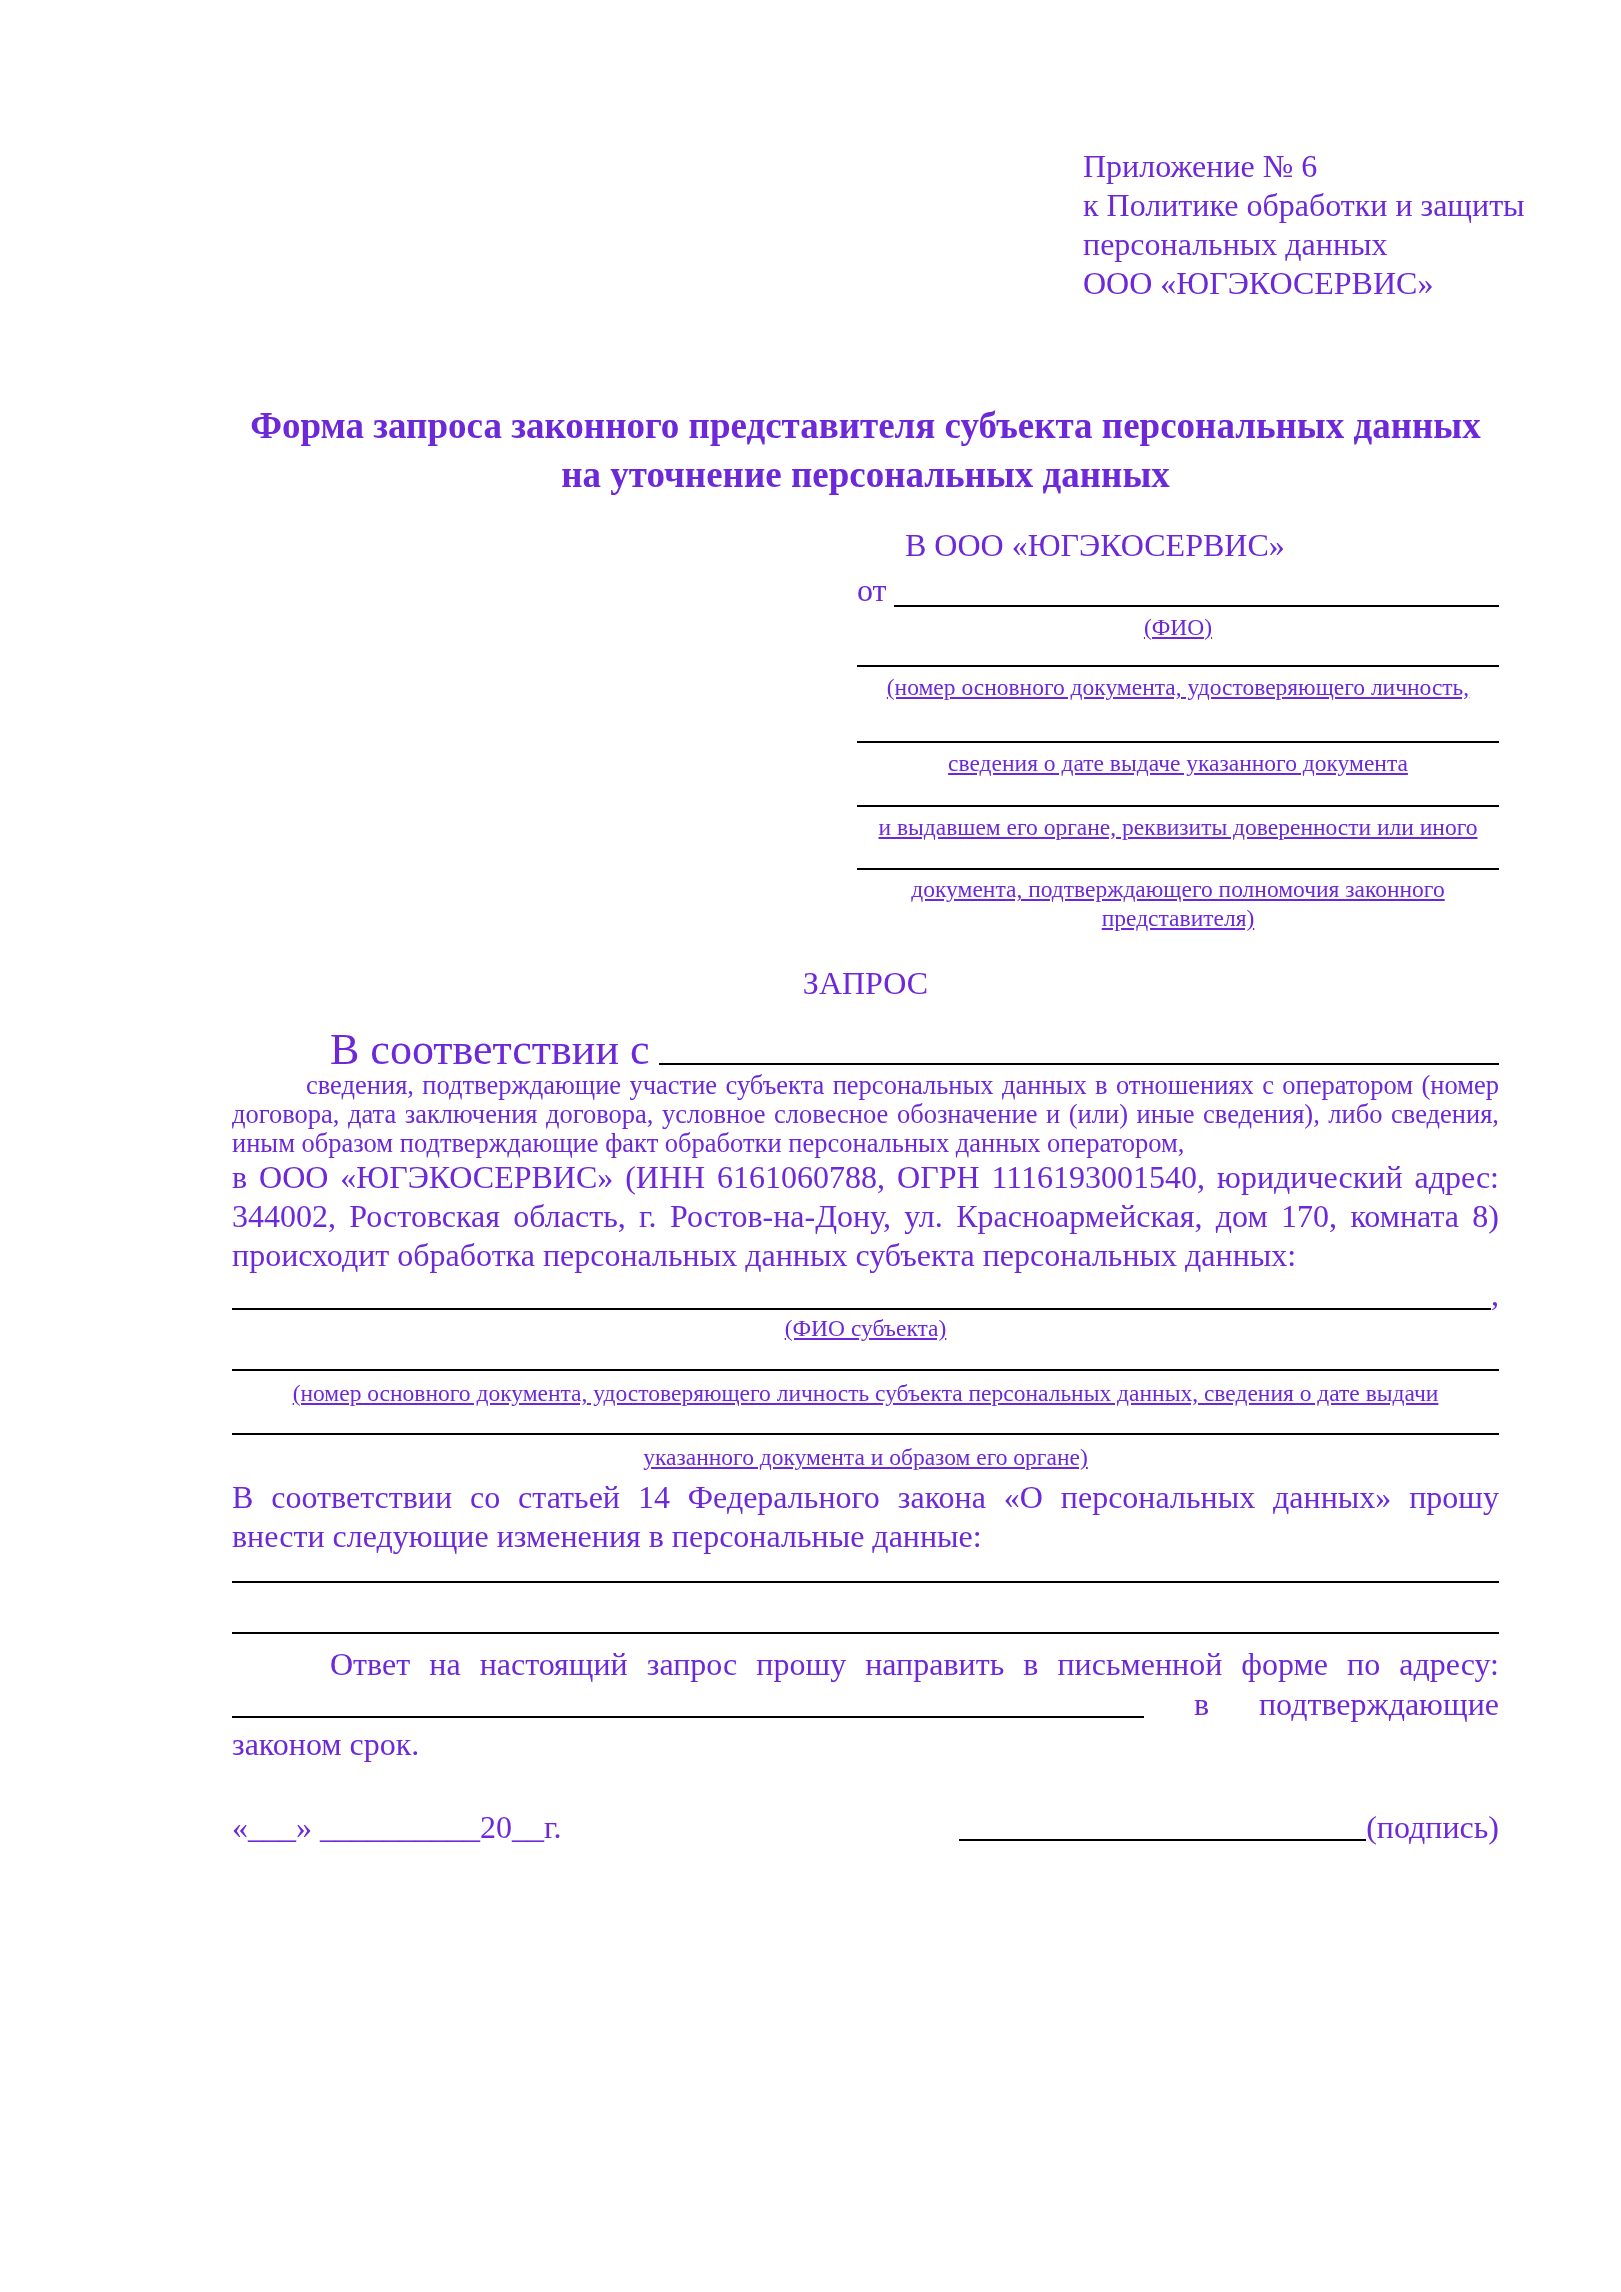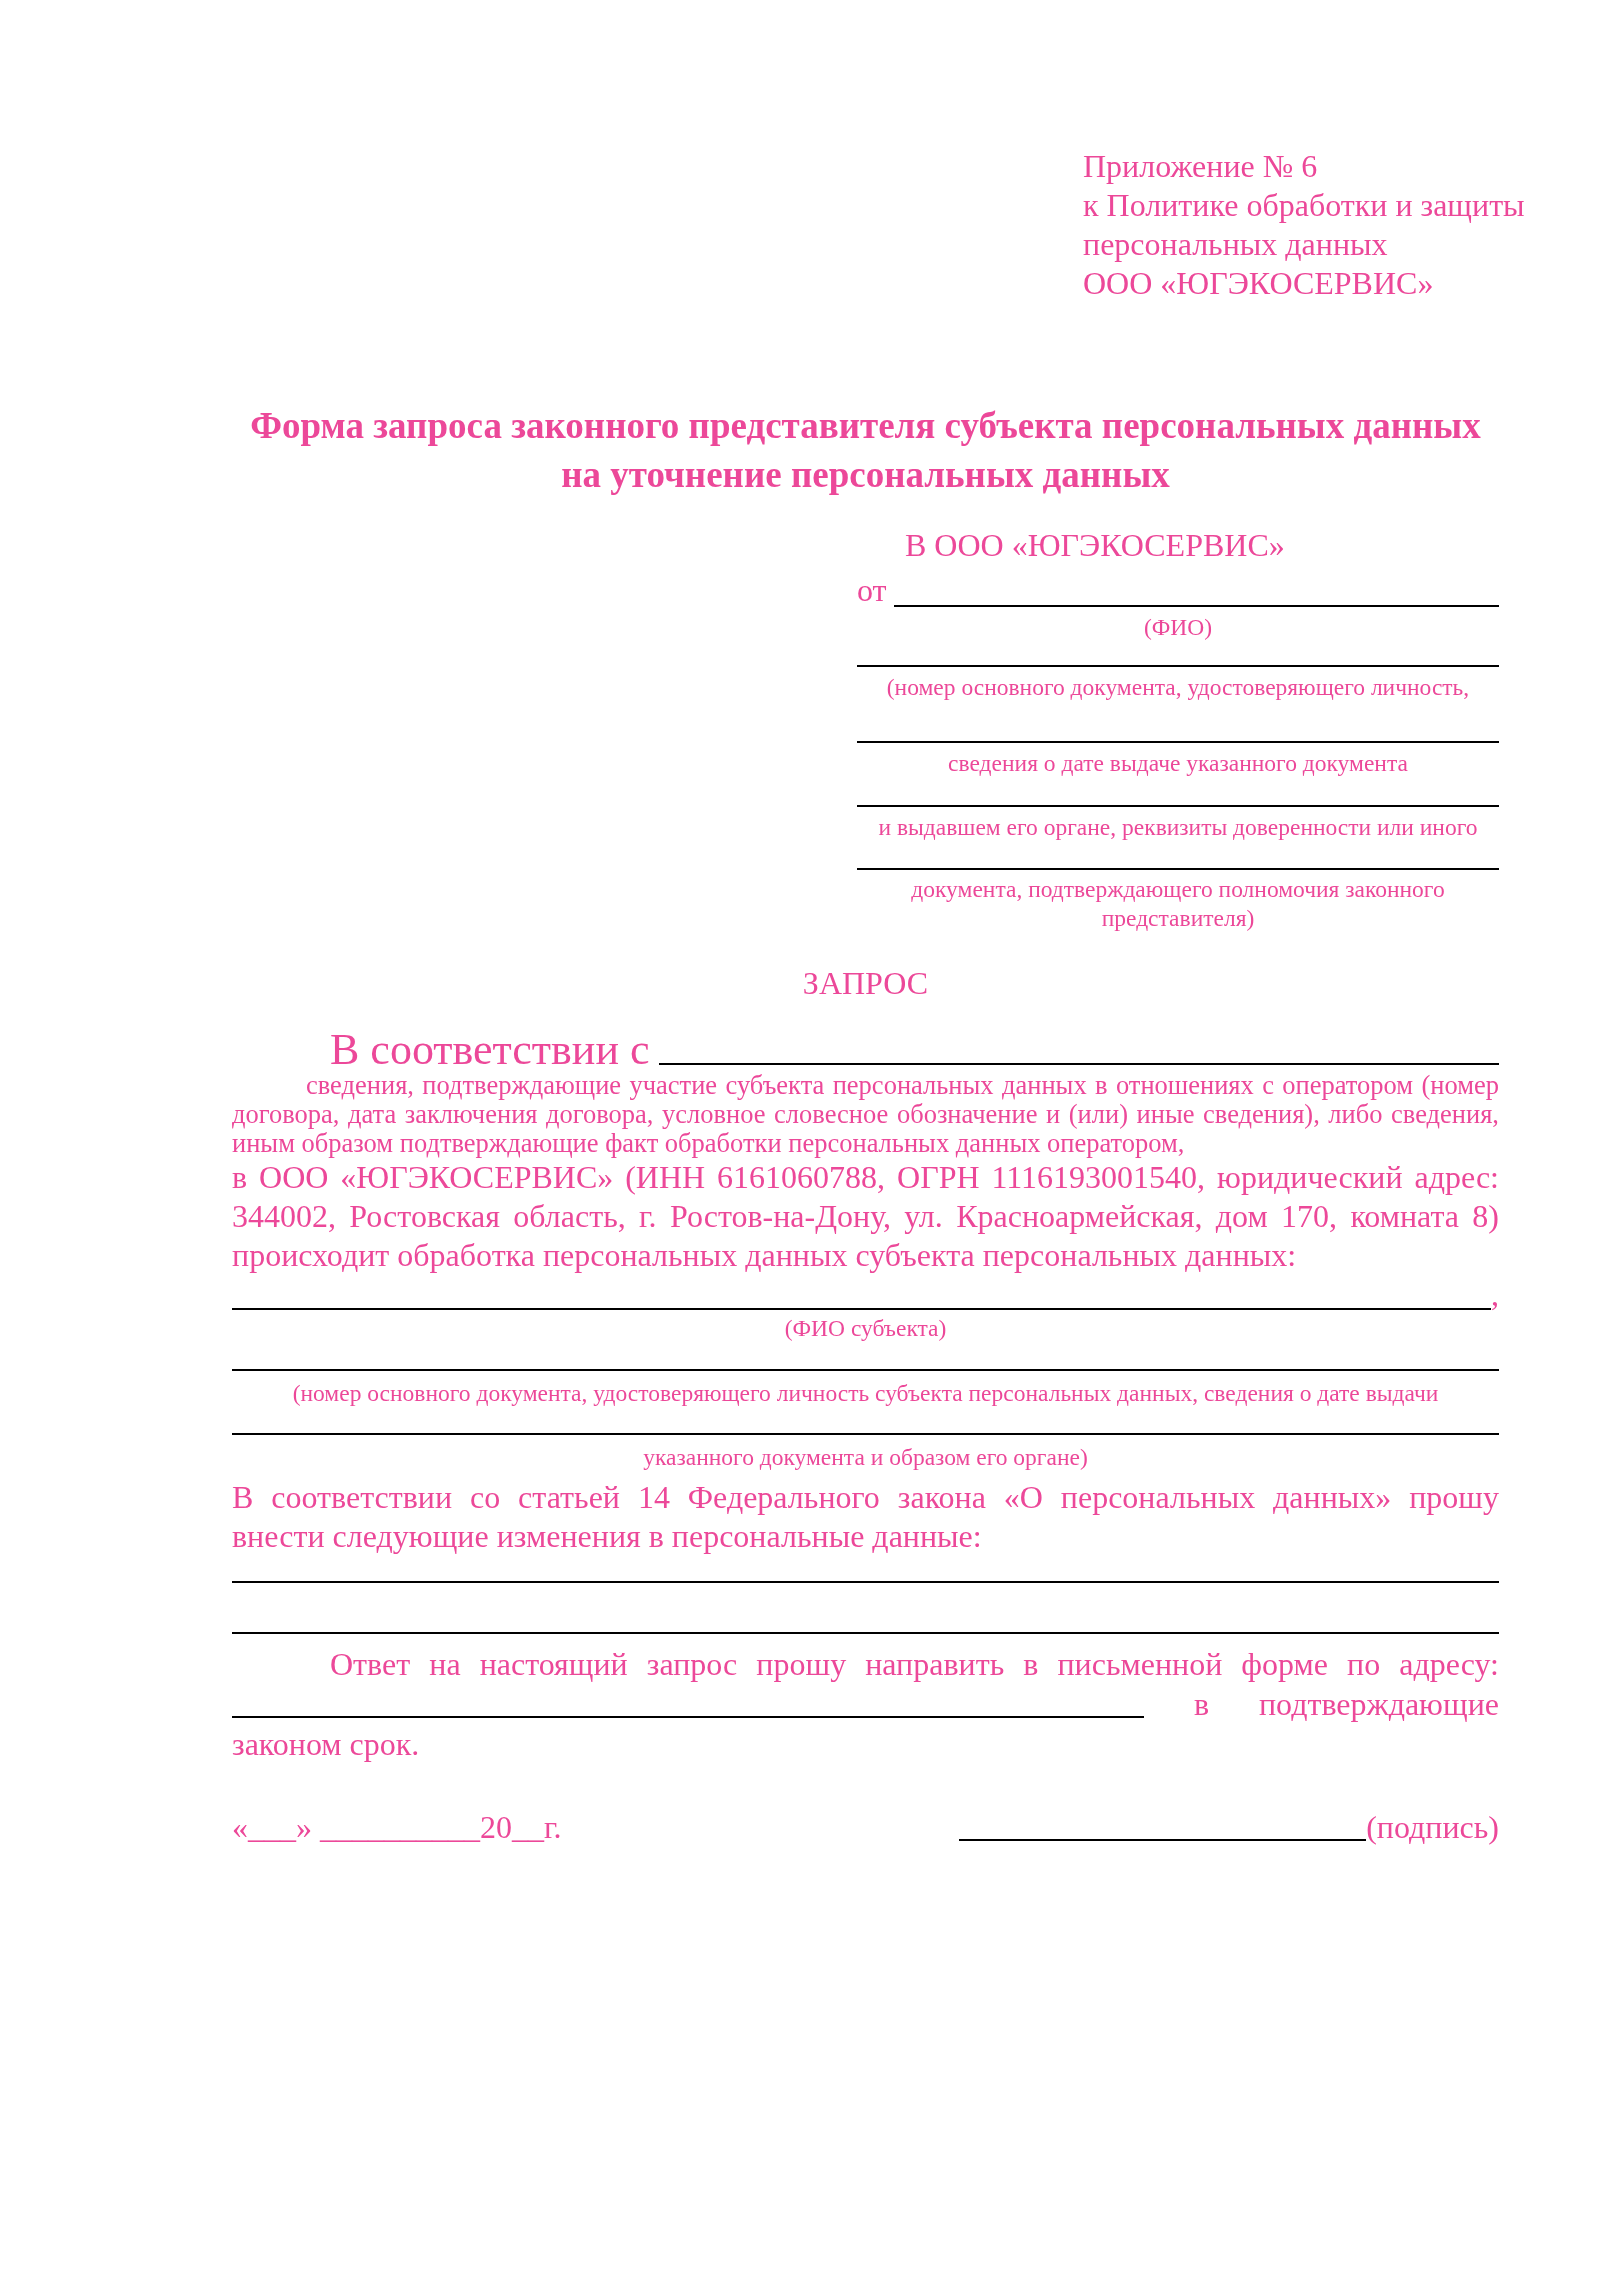--- a/index.html
+++ b/index.html
@@ -1,35 +1,35 @@
 <!DOCTYPE html>
 <html><head>
 <meta charset="utf-8">
 <style>
   html,body{margin:0;padding:0;background:#888;}
   .page{
     position:relative;
     width:1621px;height:2293px;
     margin:0 auto;
     background:#ffffff;
-    color:#ec4899;
+    color:#6d28d9;
     font-family:"Liberation Serif","DejaVu Serif",serif;
     box-sizing:border-box;
     padding:147px 122px 0 232px;
     overflow:hidden;
   }
   .hdr{margin-left:851px;font-size:32px;line-height:39px;}
   .hdr div{white-space:nowrap;}
   .title{margin-top:98px;text-align:center;font-weight:bold;font-size:37px;line-height:49px;}
   .addressee{margin-top:23.5px;margin-left:625px;font-size:32px;line-height:45px;}
   .addr-org{white-space:nowrap;margin-left:48px;}
   .u-row{display:flex;}
   .fill{flex:1;border-bottom:2.9px solid #000;margin-bottom:5.9px;}
   .addr-from .fill{margin-left:7.8px;}
-  .cap{font-size:23.5px;line-height:29px;text-align:center;}
+  .cap{font-size:23.5px;line-height:29px;text-align:center;text-decoration:underline;}
   .blank{height:0;border-bottom:2.9px solid #000;}
   .bp1{margin-top:23.5px;} .bp2{margin-top:39px;} .bp3{margin-top:27.4px;} .bp4{margin-top:25.5px;}
   .bp-cap{margin-top:5.9px;}
   .req-head{margin-top:29px;text-align:center;font-size:32px;line-height:43px;}
   .intro{margin-top:23px;padding-left:98px;font-size:44px;line-height:43px;}
   .intro .fill{margin-left:9.8px;margin-bottom:6.9px;}
   .fine{font-size:26.5px;line-height:29px;text-align:justify;text-indent:74px;}
   .body-par{font-size:32px;line-height:39px;}
   .jline{text-align:justify;text-align-last:justify;}
   .fio-row{font-size:32px;line-height:39px;}

